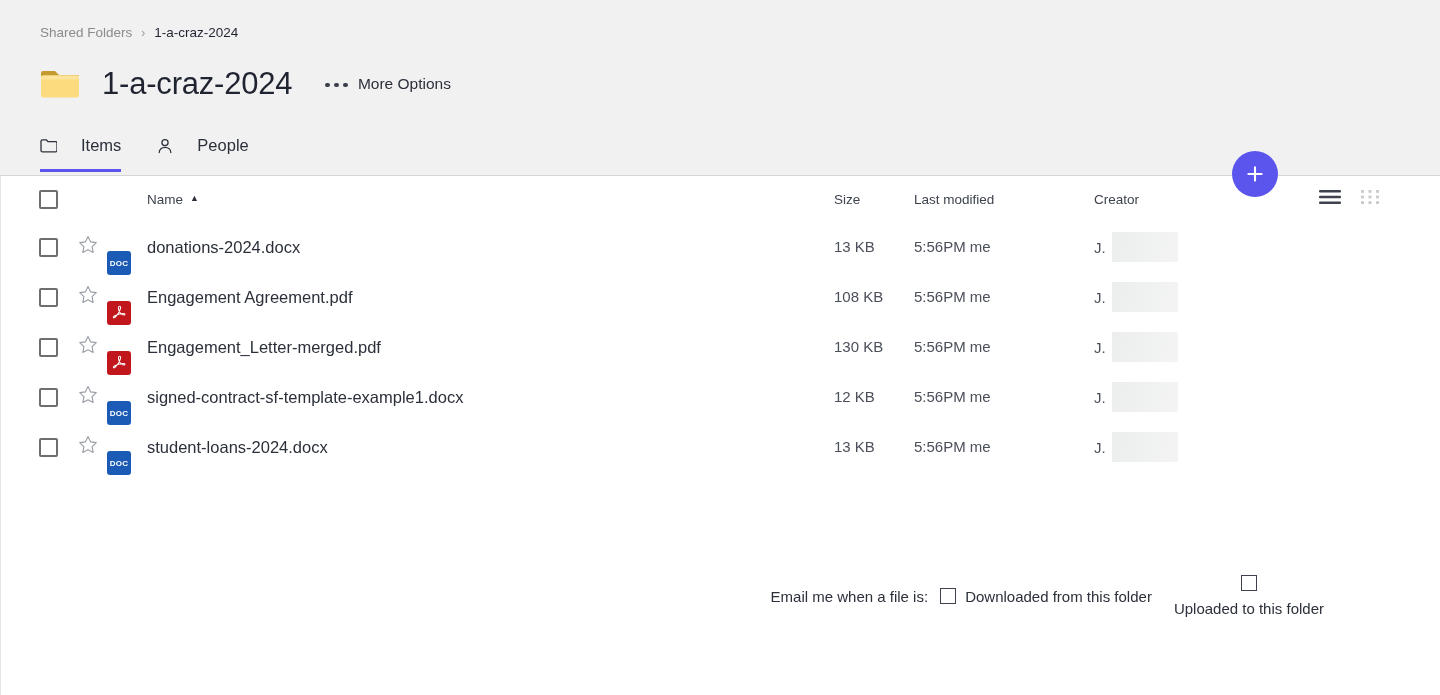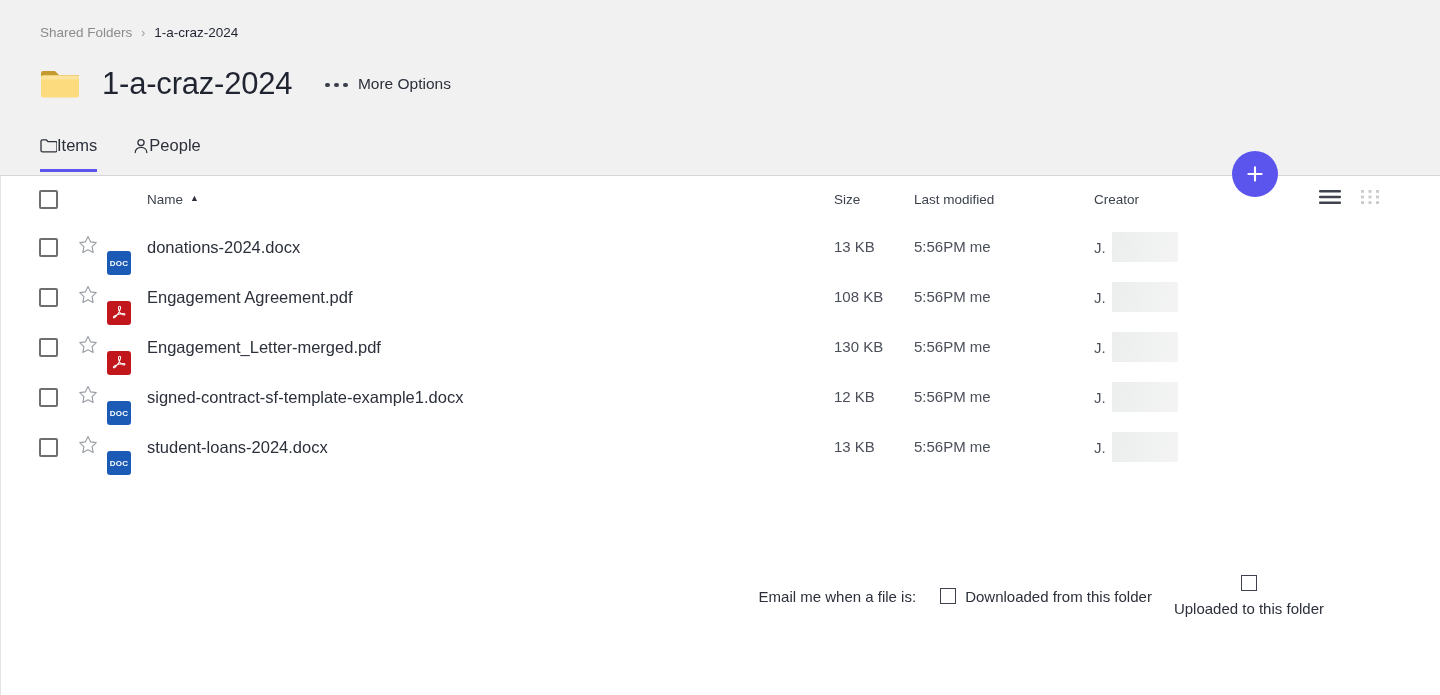--- a/index.html
+++ b/index.html
@@ -106,21 +106,21 @@
     position: absolute;
     left: 40px;
     top: 136px;
     display: flex;
     align-items: flex-start;
     gap: 36px;
   }
   .tab {
     display: flex;
     align-items: center;
-    gap: 0;
+    gap: 24px;
     padding-bottom: 14px;
     cursor: pointer;
     border-bottom: 3px solid transparent;
   }
   .tab.active { border-bottom-color: #5b55ee; }
   .tab-label {
     font-size: 16.5px;
     color: #2b303a;
     white-space: nowrap;
   }
@@ -241,21 +241,21 @@
     display: flex;
     align-items: center;
     justify-content: flex-end;
     padding-right: 117px;
     gap: 0;
   }
   .notify-label {
     font-size: 15px;
     color: #2b303a;
     white-space: nowrap;
-    margin-right: 24px;
+    margin-right: 12px;
   }
   .notify-opt {
     display: flex;
     align-items: center;
     gap: 9px;
     cursor: pointer;
     margin-right: 22px;
     white-space: nowrap;
   }
   .notify-opt:last-child { margin-right: 0; flex-direction: column; }

